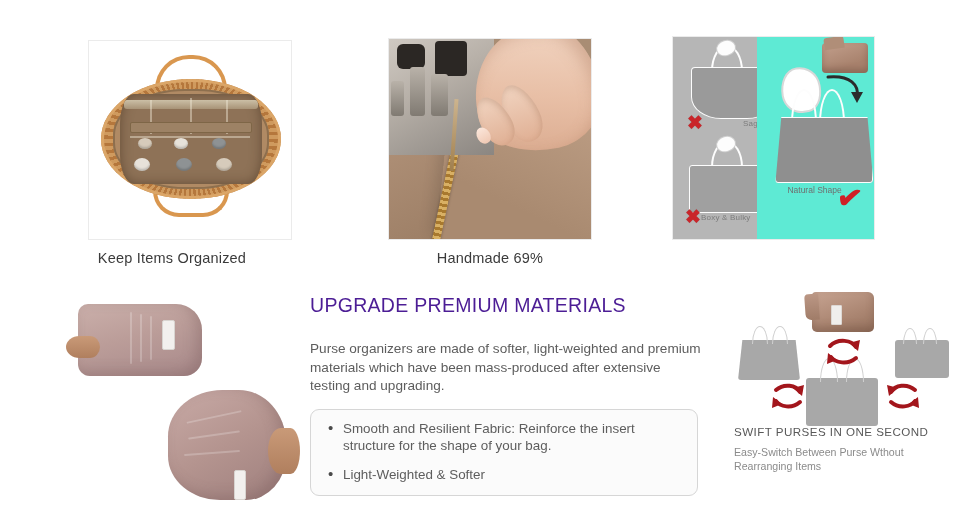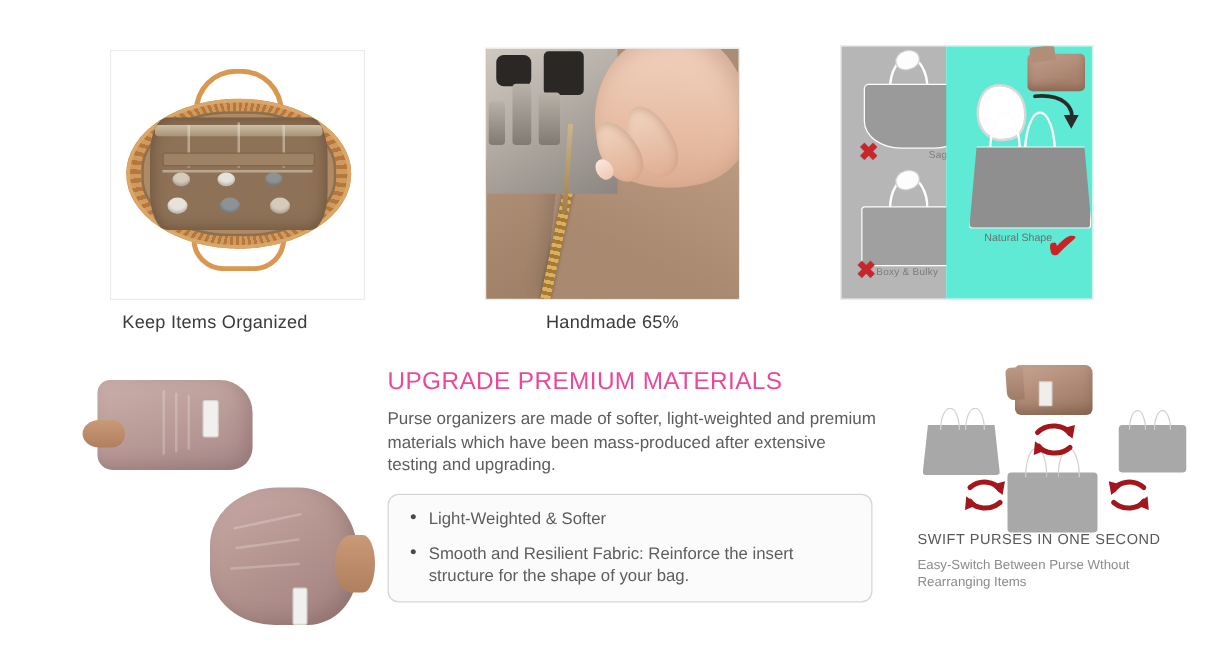--- a/index.html
+++ b/index.html
@@ -236,22 +236,22 @@
     border-radius: 2px;
   }
   .hand-grip {
     position: absolute; background: linear-gradient(180deg,#c99a78,#b07f5e);
     border-radius: 40% 30% 30% 40% / 50% 50% 50% 50%;
   }
 
   
   .txt { position: absolute; left: 310px; top: 12px; width: 392px; }
   .head {
-    font-size: 19.5px; font-weight: 400; color: #ec4899;
-    letter-spacing: .3px; margin-bottom: 9px;
+    font-size: 19.5px; font-weight: 400; color: #4c1d95;
+    letter-spacing: .3px; margin-bottom: 23px;
   }
   .para {
     font-size: 13.6px; line-height: 18.5px; color: #5d5d5d; margin-bottom: 13px;
   }
   .bullet-box {
     border: 1px solid #d6d6d6; border-radius: 9px;
     background: #fbfbfb; padding: 10px 14px 10px 12px;
     width: 388px;
   }
   .bullet-box ul { list-style: none; }
@@ -346,21 +346,21 @@
             <div class="sw-metal" style="left:40%; top:30%; width:16%; height:36%;"></div>
             <div class="sw-metal" style="left:2%; top:36%; width:12%; height:30%;"></div>
           </div>
           <div class="sw-needle"></div>
           <div class="sw-hand"></div>
           <div class="sw-finger" style="right:26%; top:22%; width:17%; height:30%; transform:rotate(-26deg);"></div>
           <div class="sw-finger" style="right:40%; top:28%; width:15%; height:26%; transform:rotate(-30deg);"></div>
           <div class="sw-nail" style="right:50%; top:44%; transform:rotate(-32deg);"></div>
         </div>
       </div>
-      <div class="caption">Handmade 65%</div>
+      <div class="caption">Handmade 69%</div>
     </div>
 
     <div class="panel" id="panel-shape">
       <div class="frame">
         <div class="shape-wrap">
 
           <div class="shape-left">
 
             <div class="handle-arc" style="left:38px; top:8px; width:32px; height:26px;"></div>
             <div class="top-knot" style="left:44px; top:4px;"></div>
@@ -420,22 +420,22 @@
       <div class="fold-line" style="left:16px; top:62px; width:56px; height:2px; transform:rotate(-4deg);"></div>
       <div class="tag" style="left:66px; top:80px; width:12px; height:30px;"></div>
       <div class="hand-grip" style="right:-14px; top:38px; width:32px; height:46px;"></div>
     </div>
 
     <div class="txt">
       <div class="head">UPGRADE PREMIUM MATERIALS</div>
       <div class="para">Purse organizers are made of softer, light-weighted and premium materials which have been mass-produced after extensive testing and upgrading.</div>
       <div class="bullet-box">
         <ul>
+          <li>Smooth and Resilient Fabric: Reinforce the insert structure for the shape of your bag.</li>
           <li>Light-Weighted &amp; Softer</li>
-          <li>Smooth and Resilient Fabric: Reinforce the insert structure for the shape of your bag.</li>
         </ul>
       </div>
     </div>
 
     <div class="swap">
       <div class="swap-stage">
 
         <div class="center-org">
           <div class="side"></div>
           <div class="label-tag"></div>

